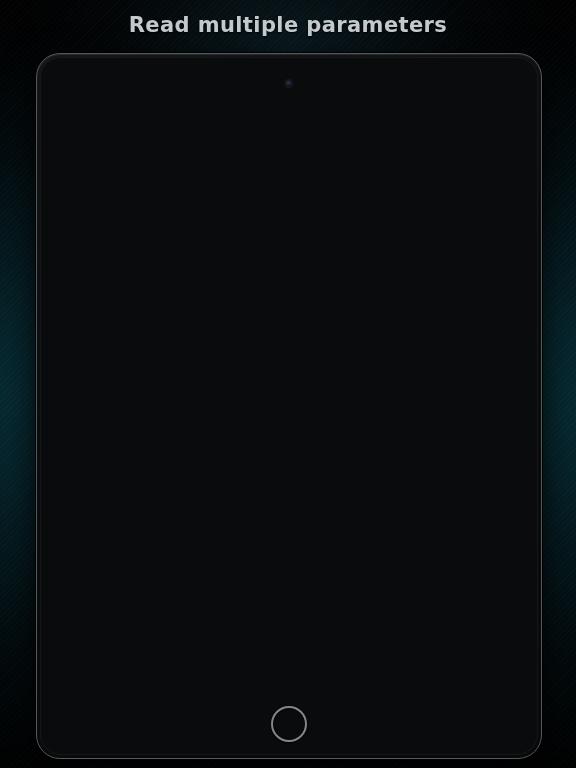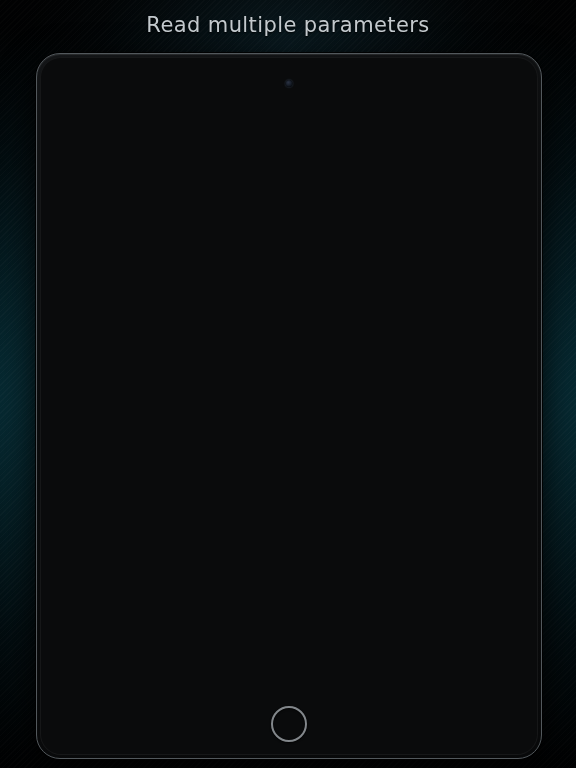--- a/index.html
+++ b/index.html
@@ -28,21 +28,21 @@
   }
   #vignette{
     position:absolute;inset:0;pointer-events:none;
     background:radial-gradient(ellipse 70% 62% at 50% 50%, rgba(0,0,0,0) 40%, rgba(0,0,0,0.55) 100%);
   }
 
   
   #headline{
     position:absolute;top:13px;left:0;width:576px;text-align:center;
     font-family:"DejaVu Sans", sans-serif;
-    font-size:21px;font-weight:400;letter-spacing:0.4px;
+    font-size:21px;font-weight:700;letter-spacing:0.4px;
     color:#c3c9cd;
     text-shadow:0 1px 2px rgba(0,0,0,0.9);
     z-index:6;
   }
 
   
   #tablet{
     position:absolute;left:36px;top:53px;width:504px;height:704px;
     border-radius:24px;
     background:linear-gradient(160deg,#131517 0%,#0a0b0c 40%,#08090a 100%);

